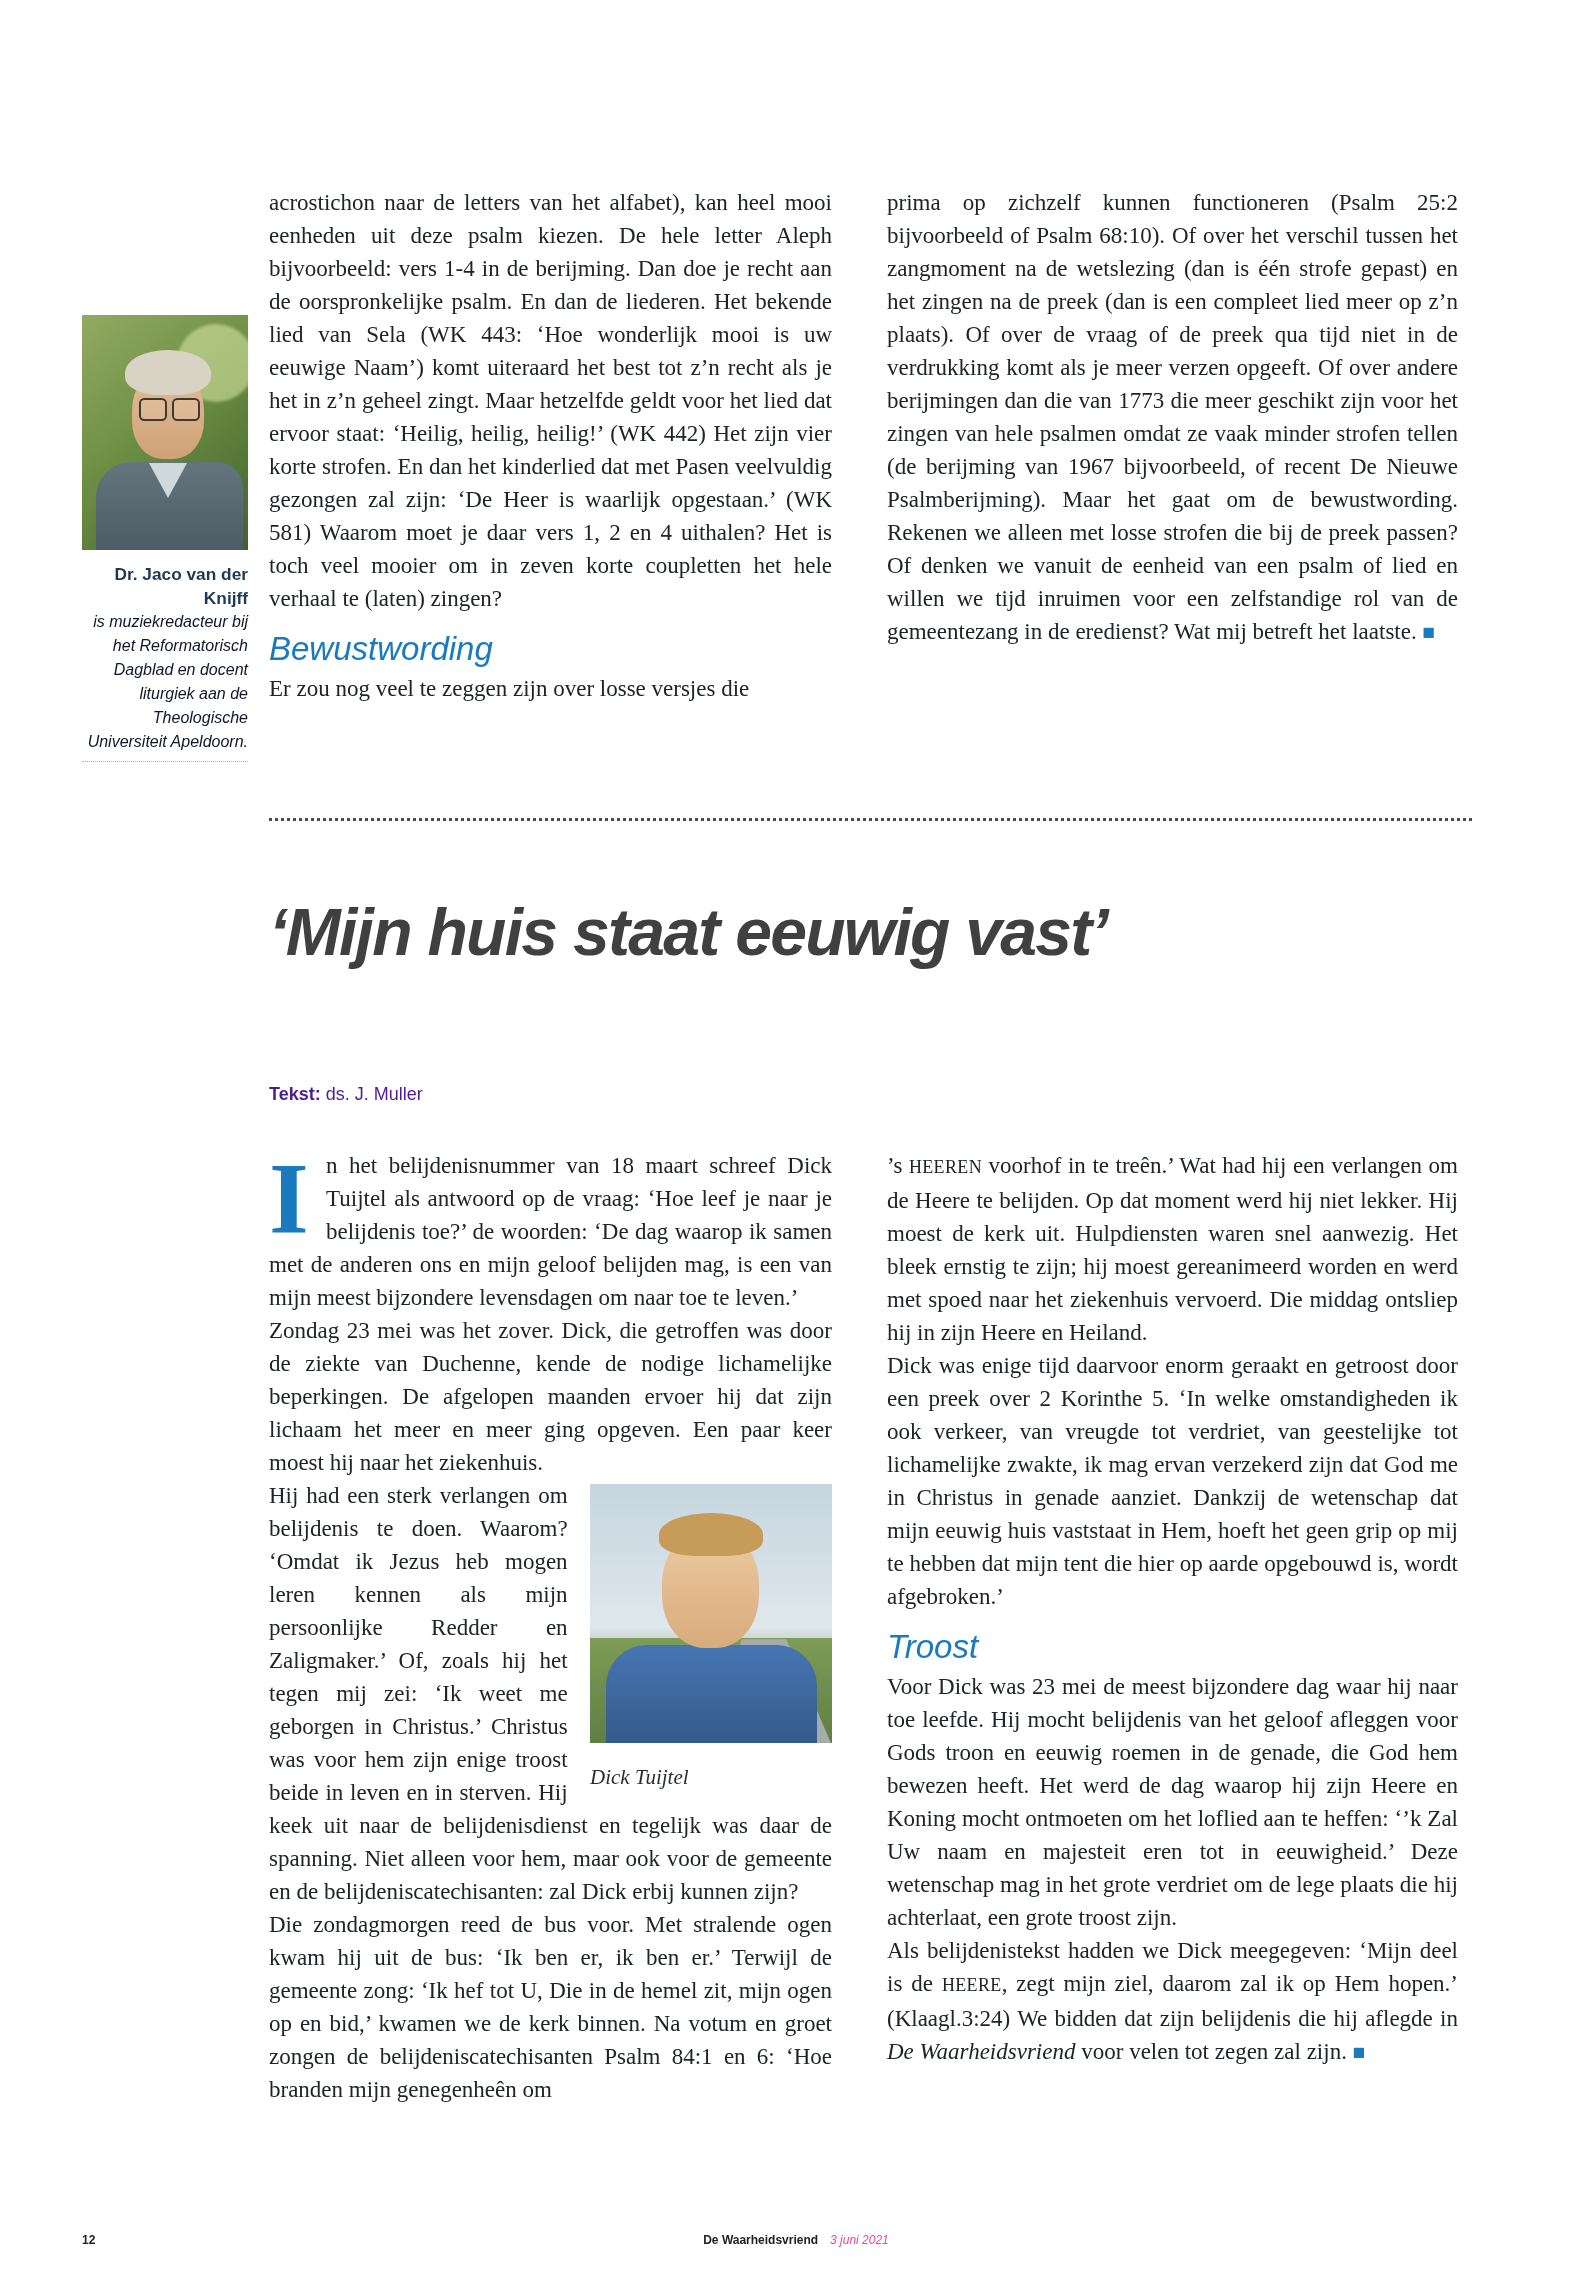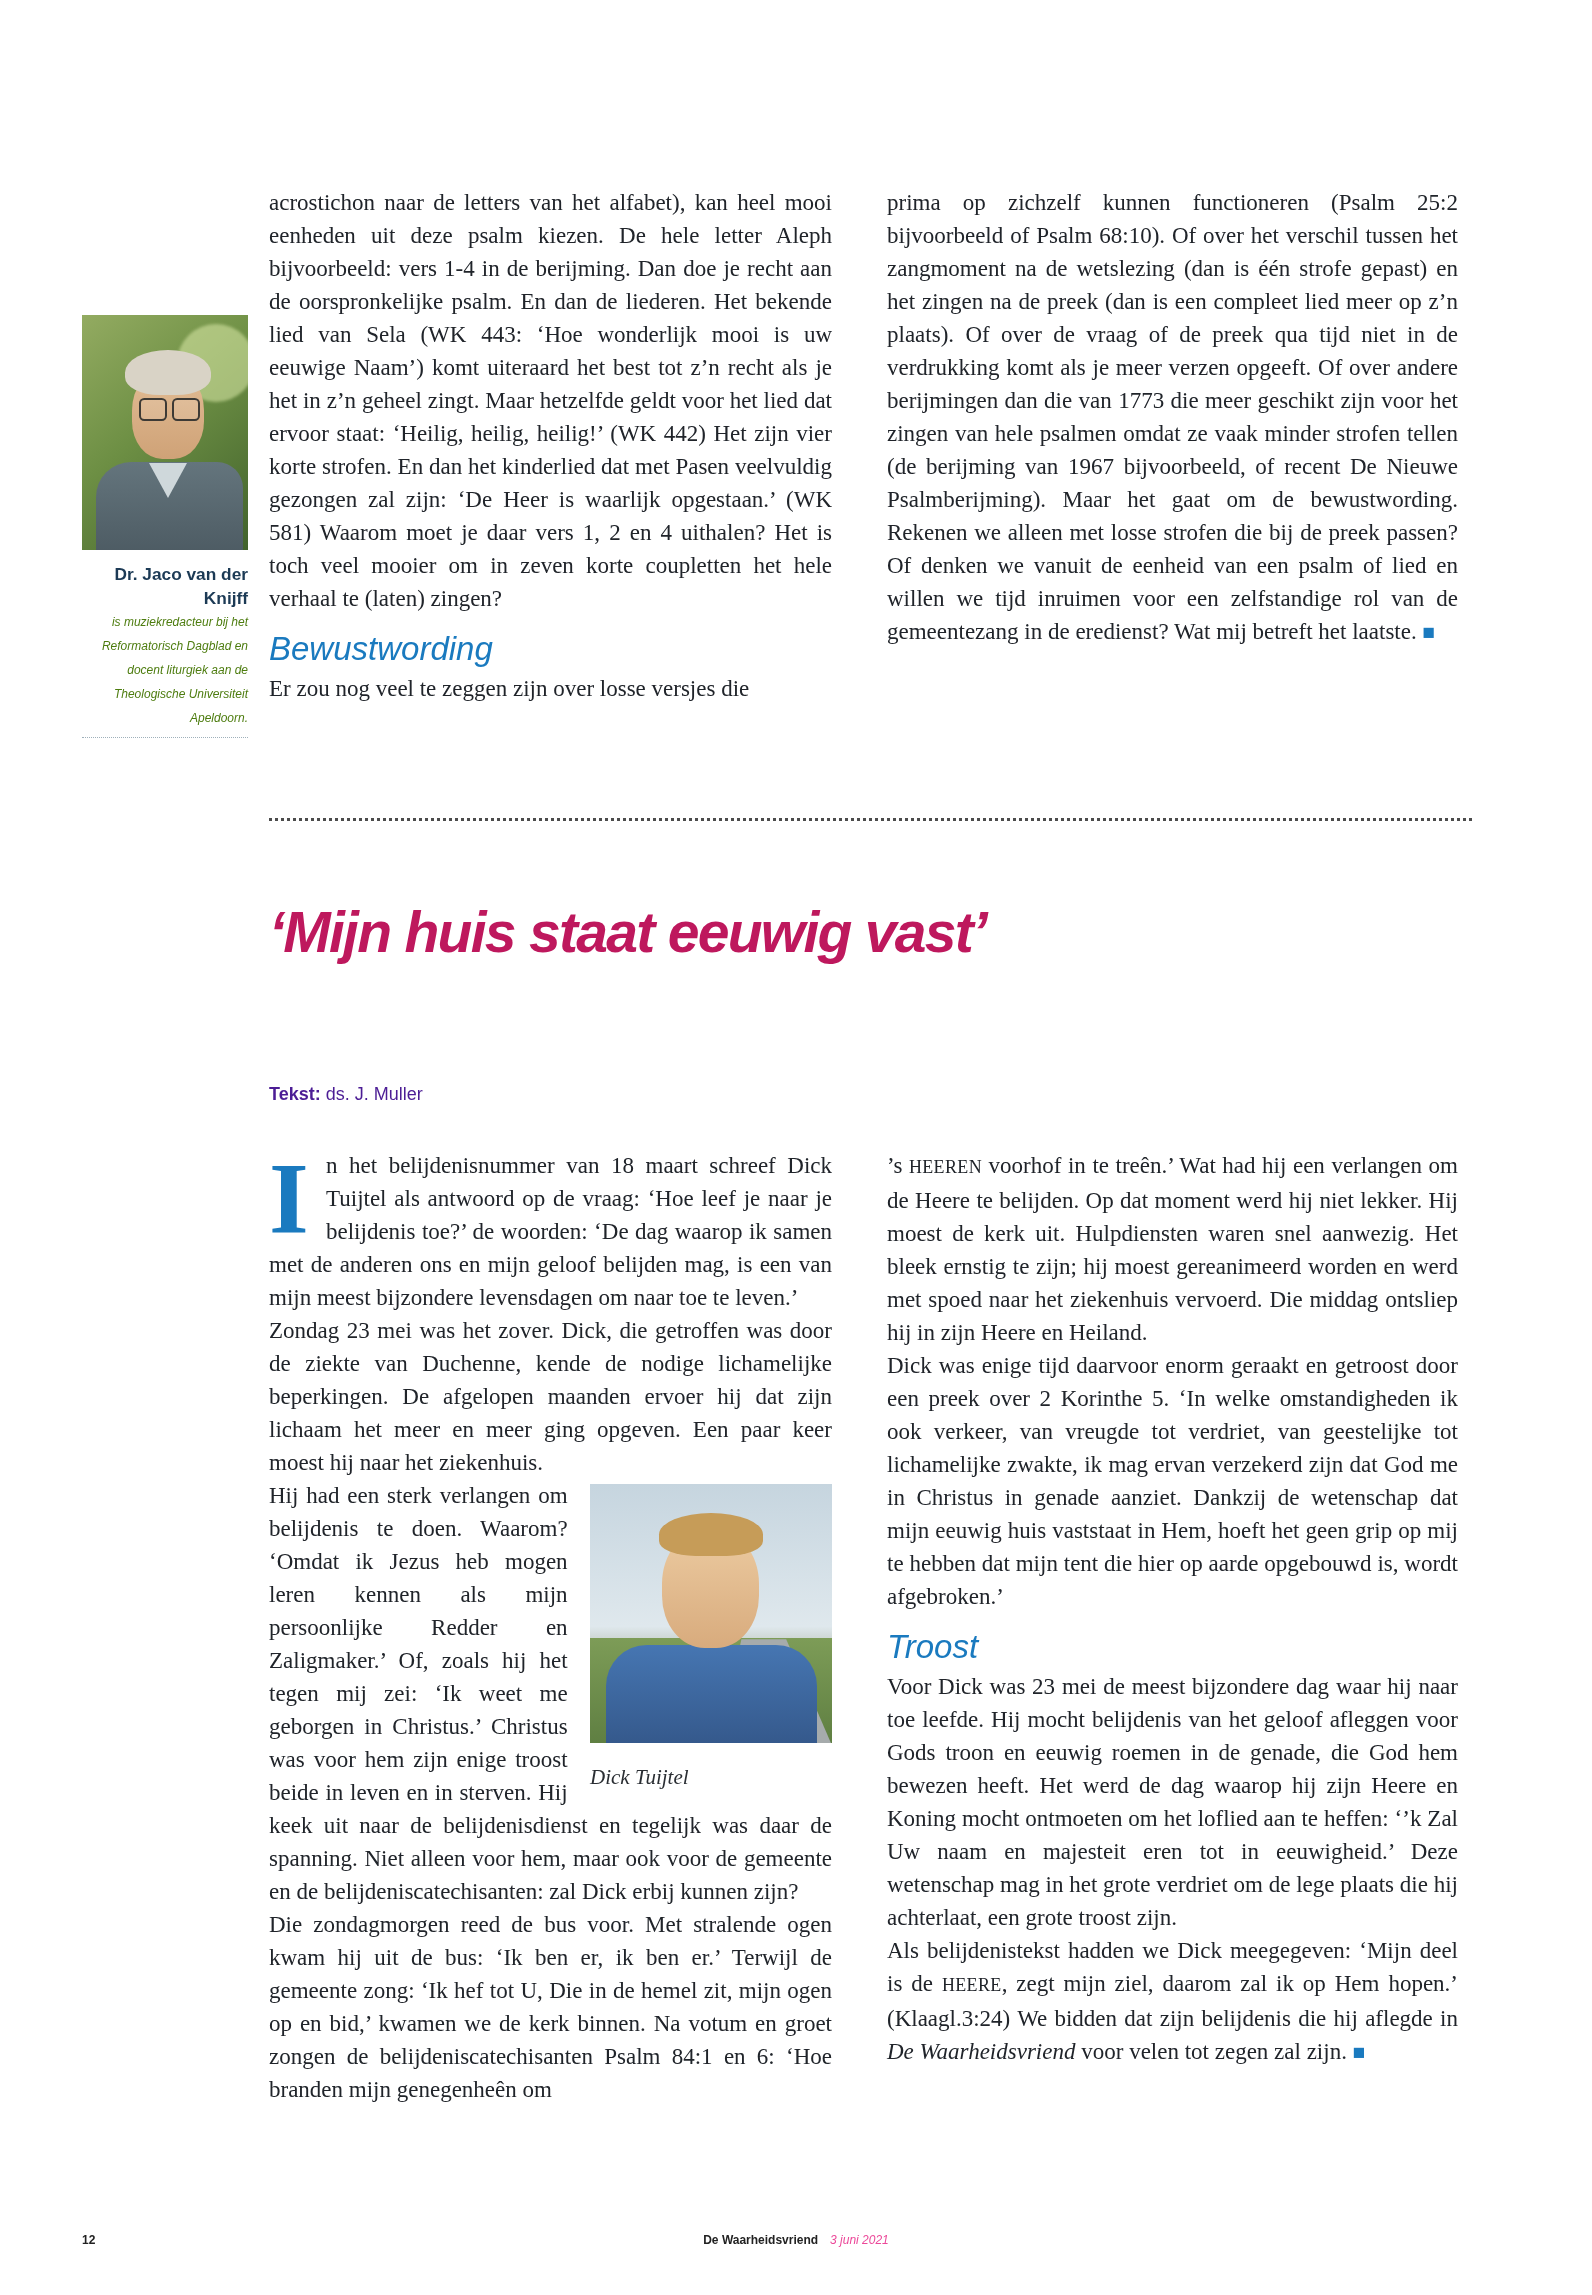--- a/index.html
+++ b/index.html
@@ -17,21 +17,21 @@
   .author-photo{position:relative;width:166px;height:235px;overflow:hidden;background:linear-gradient(140deg,#93ab61 0%,#6d8f44 45%,#41622c 100%);}
   .ap-light{position:absolute;left:95px;top:8.6px;width:78px;height:78px;border-radius:50%;background:rgba(220,235,170,.55);filter:blur(1.7px);}
   .ap-body{position:absolute;left:14px;top:147px;width:147px;height:95px;border-radius:35px 26px 0 0;background:linear-gradient(180deg,#64757d,#4c5a62);}
   .ap-collar{position:absolute;left:67px;top:148px;width:38px;height:35px;background:#cfd8db;clip-path:polygon(0 0,100% 0,50% 100%);}
   .ap-face{position:absolute;left:50px;top:54px;width:72px;height:90px;border-radius:46% 46% 42% 42%;background:linear-gradient(180deg,#e2bd95,#cfa277);}
   .ap-hair{position:absolute;left:43px;top:35px;width:86px;height:45px;border-radius:50% 50% 40% 40%;background:#d9d3c6;}
   .ap-glass-l{position:absolute;left:57px;top:83px;width:24px;height:19px;border:2.6px solid #3d3a35;border-radius:5.2px;background:rgba(255,255,255,.12);}
   .ap-glass-r{position:absolute;left:90px;top:83px;width:24px;height:19px;border:2.6px solid #3d3a35;border-radius:5.2px;background:rgba(255,255,255,.12);}
   .author-caption{margin-top:12px;font-family:"Liberation Sans",sans-serif;border-bottom:1.7px dotted #9fb0ba;padding-bottom:7px;}
   .author-caption .name{font-weight:bold;font-size:17.3px;line-height:24px;color:#1c3a55;}
-  .author-caption .bio{font-style:italic;font-size:12px;line-height:24px;color:#4d7c0f;}
+  .author-caption .bio{font-style:italic;font-size:16px;line-height:24px;color:#0f172a;}
 
   
   .cols{position:absolute;left:269px;width:1203px;display:flex;gap:55px;}
   .col-l{width:563px;}
   .col-r{width:571px;}
   .body-text p{font-size:23px;line-height:33px;text-align:justify;margin:0;}
   .subhead{
     font-family:"Liberation Sans",sans-serif;
     font-weight:normal;font-style:italic;
     color:#1a7abf;font-size:33px;line-height:29px;
@@ -44,22 +44,22 @@
   .top-section{top:186px;}
 
   
   .separator{position:absolute;left:269px;top:818px;width:1203px;border-top:3.5px dotted #4c4c4c;height:0;}
 
   
   .headline{
     position:absolute;left:269px;top:887px;width:1203px;
     font-family:"Liberation Sans",sans-serif;
     font-weight:bold;font-style:italic;
-    font-size:57px;line-height:90px;letter-spacing:-1.7px;
-    color:#be185d;white-space:nowrap;
+    font-size:66px;line-height:90px;letter-spacing:-1.7px;
+    color:#404040;white-space:nowrap;
   }
   .byline{position:absolute;left:269px;top:1084px;font-family:"Liberation Sans",sans-serif;font-size:18px;color:#4c1d95;}
   .byline .lbl{font-weight:bold;}
 
   
   .main-section{top:1149px;}
   .dropcap{
     float:left;
     font-family:"Liberation Serif",serif;font-weight:bold;
     color:#1a7abf;font-size:102px;line-height:85px;

